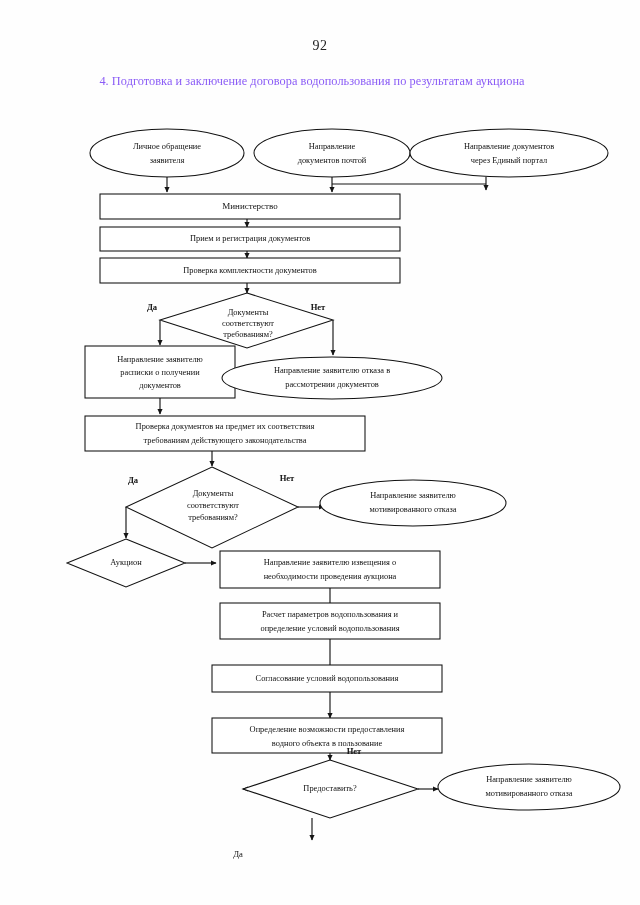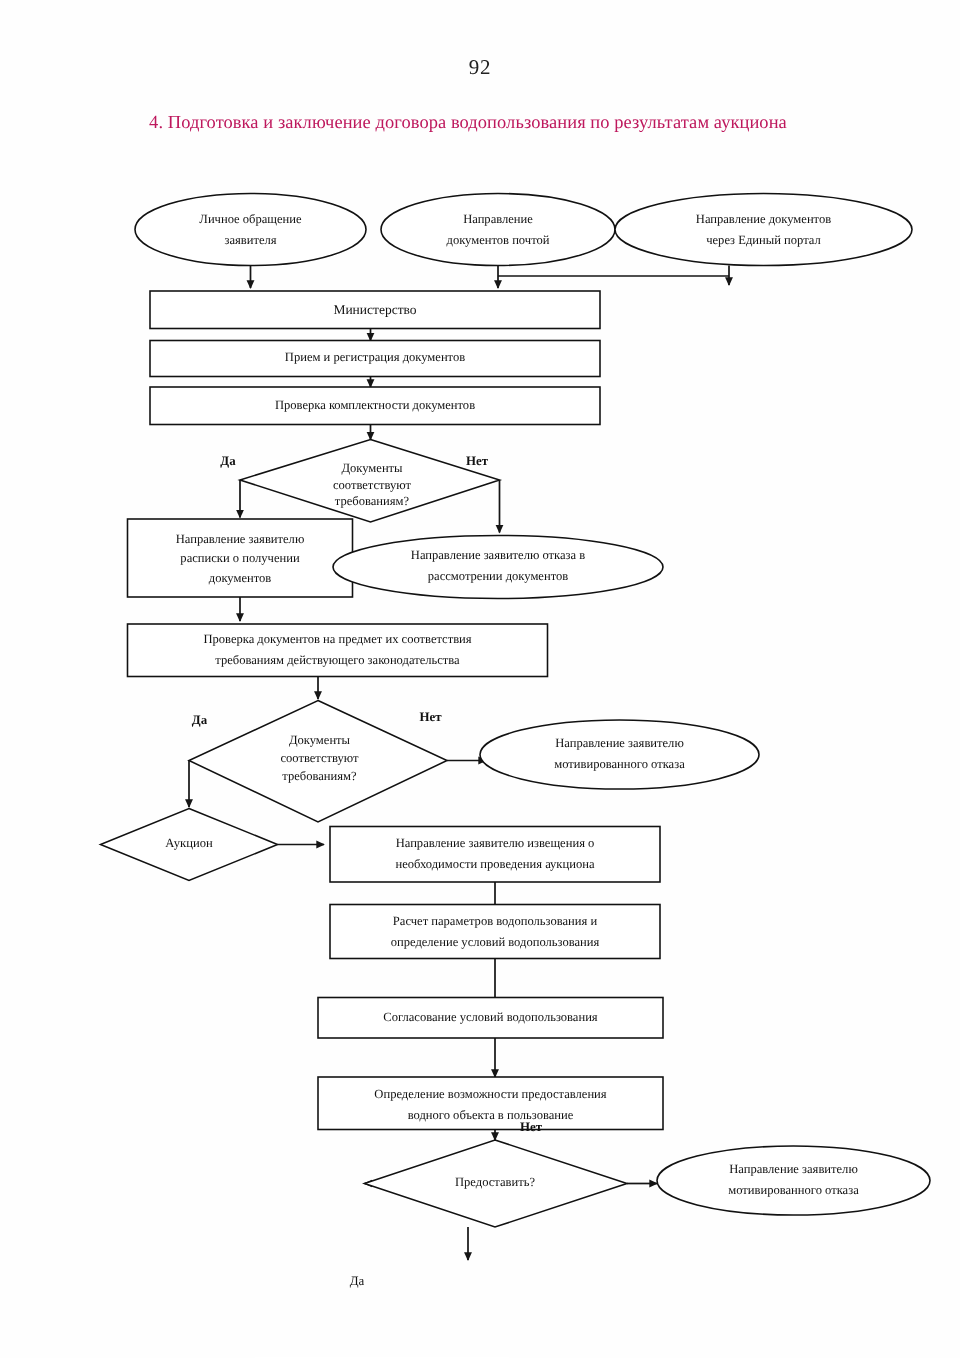--- a/index.html
+++ b/index.html
@@ -32,21 +32,21 @@
     color: #222;
     letter-spacing: 0.5px;
   }
   .doc-title {
     position: absolute;
     top: 74px;
     left: 0;
     width: 624px;
     text-align: center;
     font-size: 12.3px;
-    color: #be185d;
+    color: #8b5cf6;
     letter-spacing: 0.05px;
     white-space: nowrap;
   }
   svg.flow {
     position: absolute;
     top: 0;
     left: 0;
   }
   svg.flow text {
     font-family: "Liberation Serif", "DejaVu Serif", serif;

